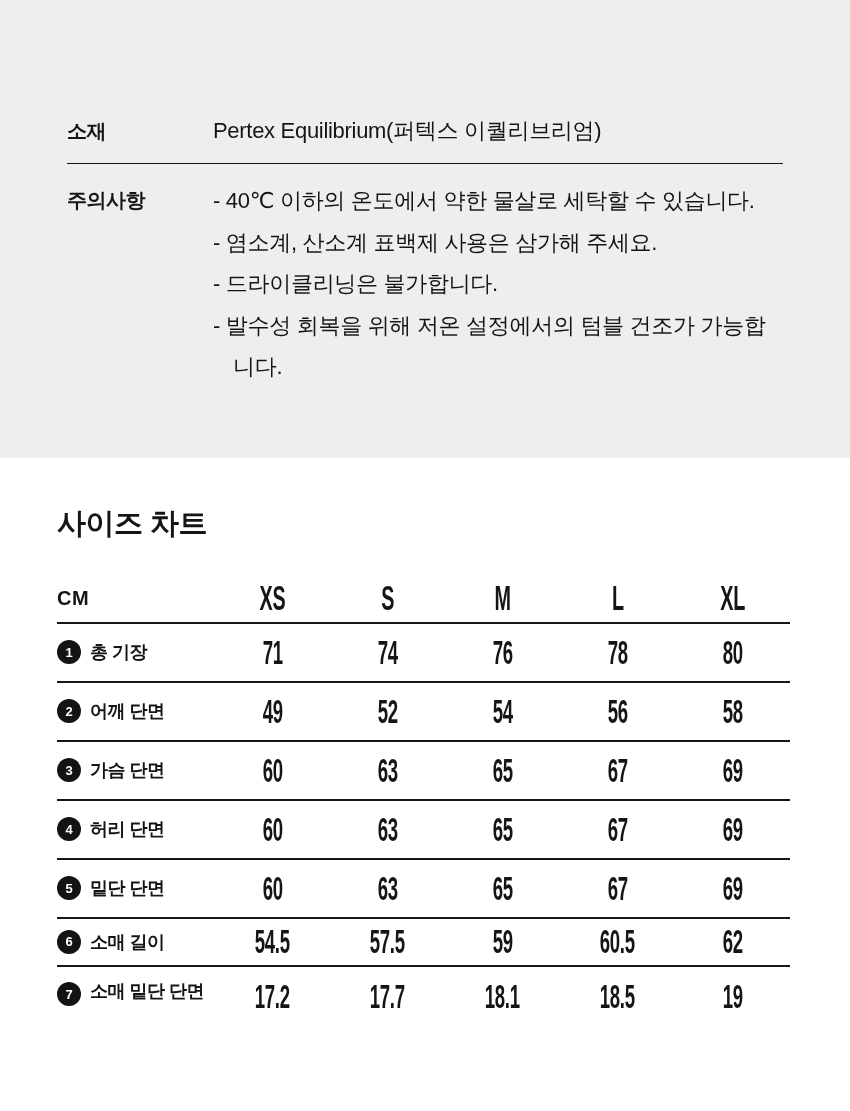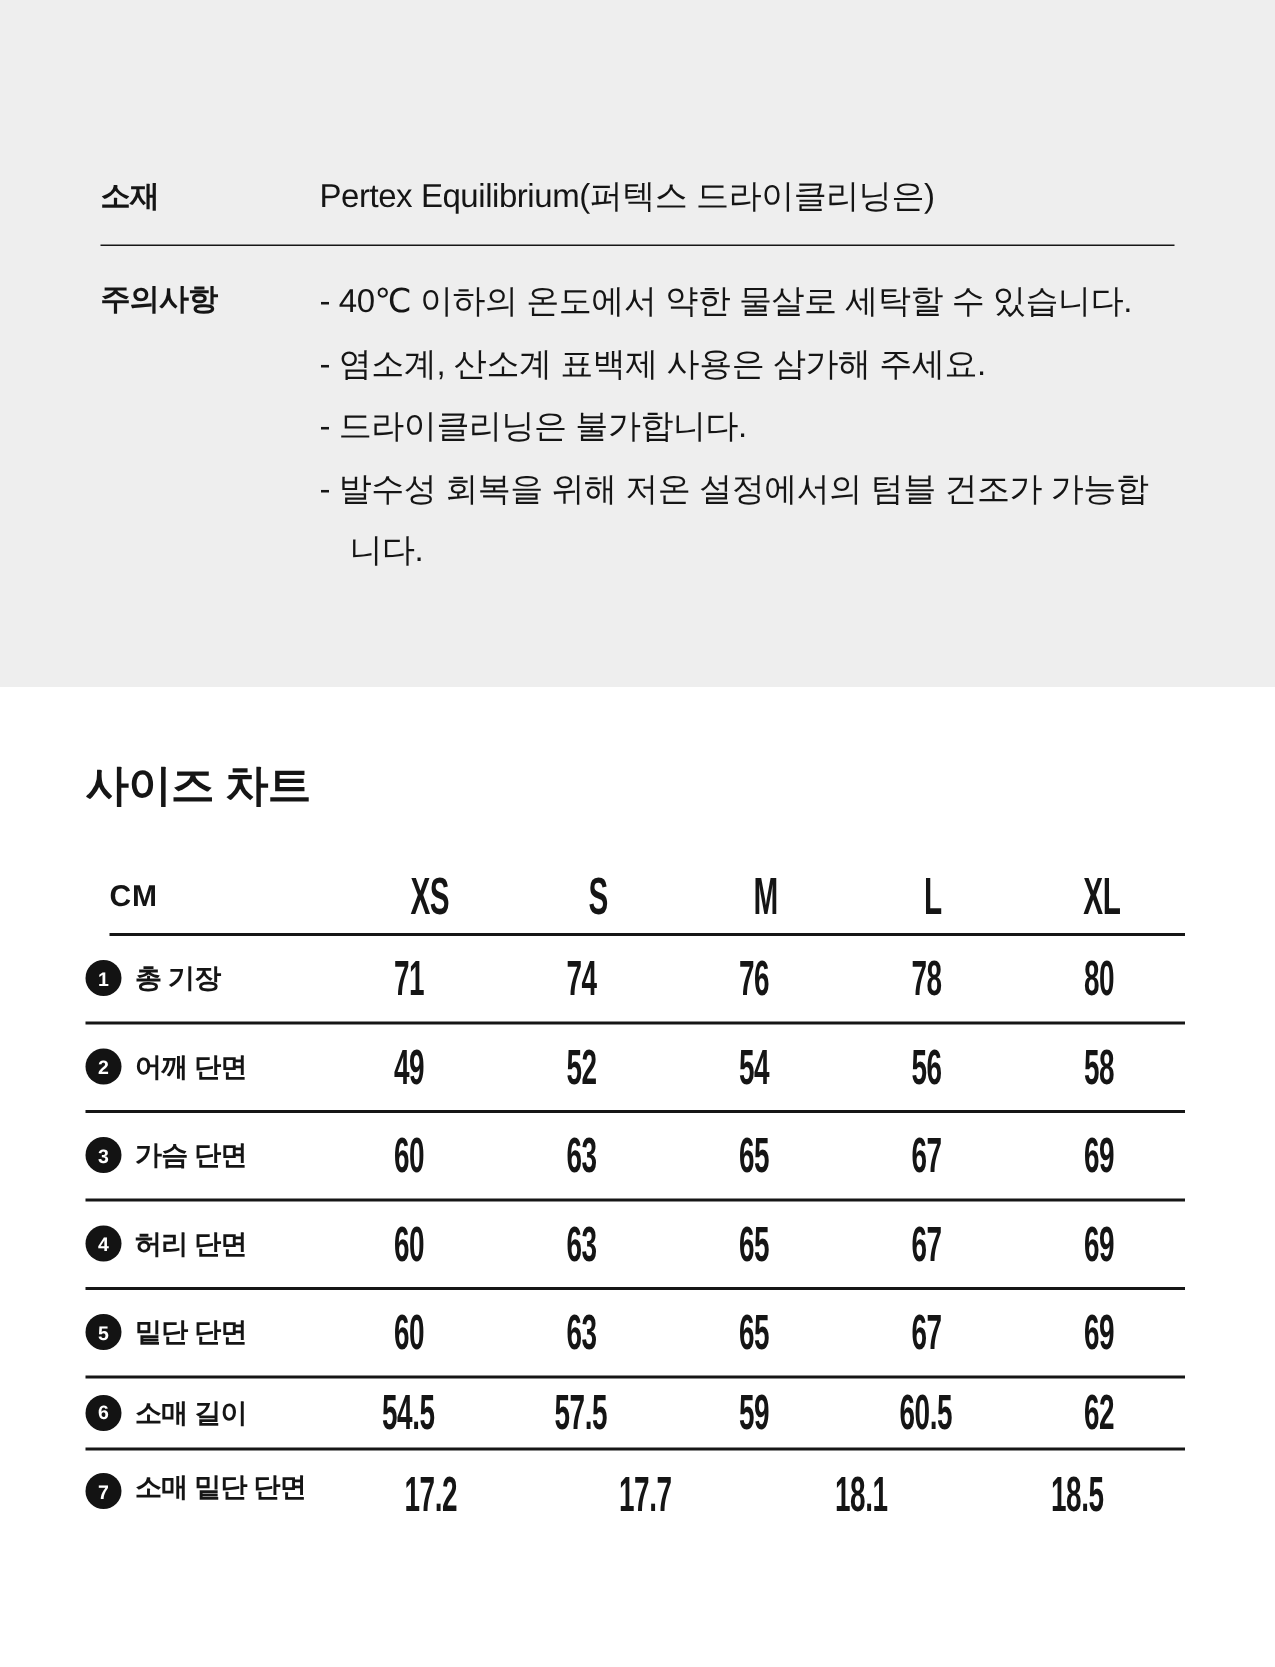--- a/index.html
+++ b/index.html
@@ -50,21 +50,20 @@
     letter-spacing:-0.5px;
     margin-bottom:30px;
   }
 
   .size-table { width:733px; }
   .thead {
     display:flex;
     align-items:center;
     height:50px;
     border-bottom:2px solid #161616;
-    margin-left:16px;
   }
   .unit-cell {
     width:158px; flex:0 0 158px;
     font-weight:700; font-size:20px; letter-spacing:0.5px;
   }
   .cols { display:flex; flex:1; }
   .col { flex:1; text-align:center; }
 
   .trow {
     display:flex;
@@ -111,21 +110,21 @@
   }
   .size-h .cond { font-size:33px; }
 </style>
 </head>
 <body>
 
 <section class="info-section">
 
   <div class="info-row material-row">
     <div class="info-label">소재</div>
-    <div class="info-value">Pertex Equilibrium(퍼텍스 드라이클리닝은)</div>
+    <div class="info-value">Pertex Equilibrium(퍼텍스 이퀄리브리엄)</div>
   </div>
 
   <div class="divider"></div>
 
   <div class="info-row care-row">
     <div class="info-label">주의사항</div>
     <div class="info-value care-list">
       <div class="care-item"><span>-</span> <span>40℃ 이하의 온도에서 약한 물살로 세탁할 수 있습니다.</span></div>
       <div class="care-item"><span>-</span> <span>염소계, 산소계 표백제 사용은 삼가해 주세요.</span></div>
       <div class="care-item"><span>-</span> <span>드라이클리닝은 불가합니다.</span></div>
@@ -239,17 +238,18 @@
     <div class="trow rlast">
       <div class="tlabel">
         <span class="badge">7</span>
         <span class="tlabel-text">소매 밑단 단면</span>
       </div>
       <div class="cols">
         <div class="col"><span class="cond">17.2</span></div>
         <div class="col"><span class="cond">17.7</span></div>
         <div class="col"><span class="cond">18.1</span></div>
         <div class="col"><span class="cond">18.5</span></div>
+        <div class="col"><span class="cond">19</span></div>
       </div>
     </div>
 
   </div>
 </section>
 
 </body></html>

